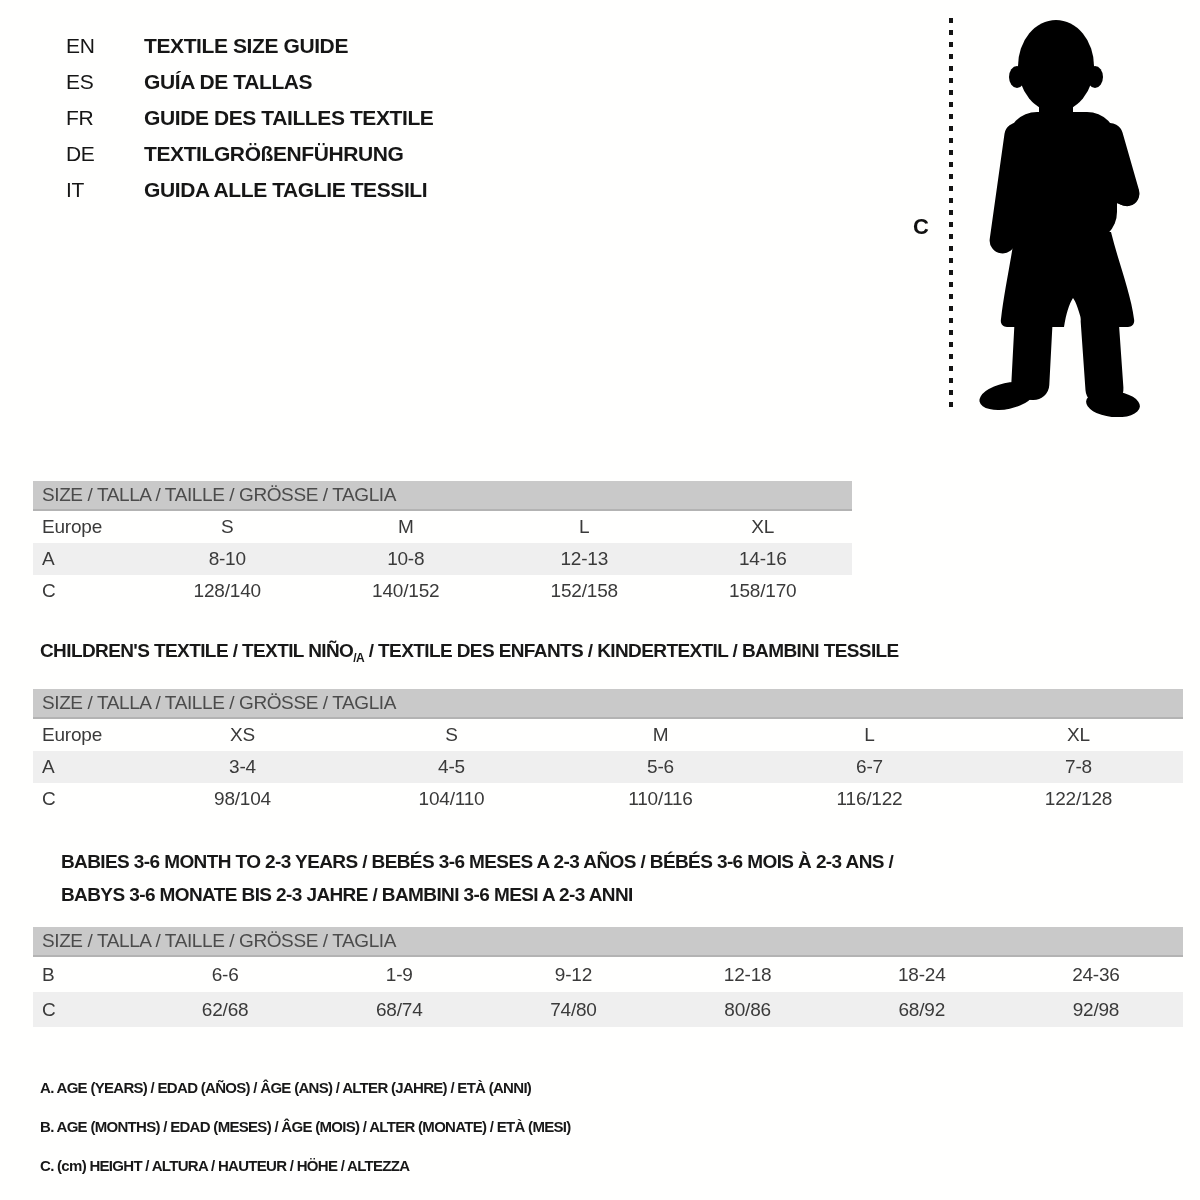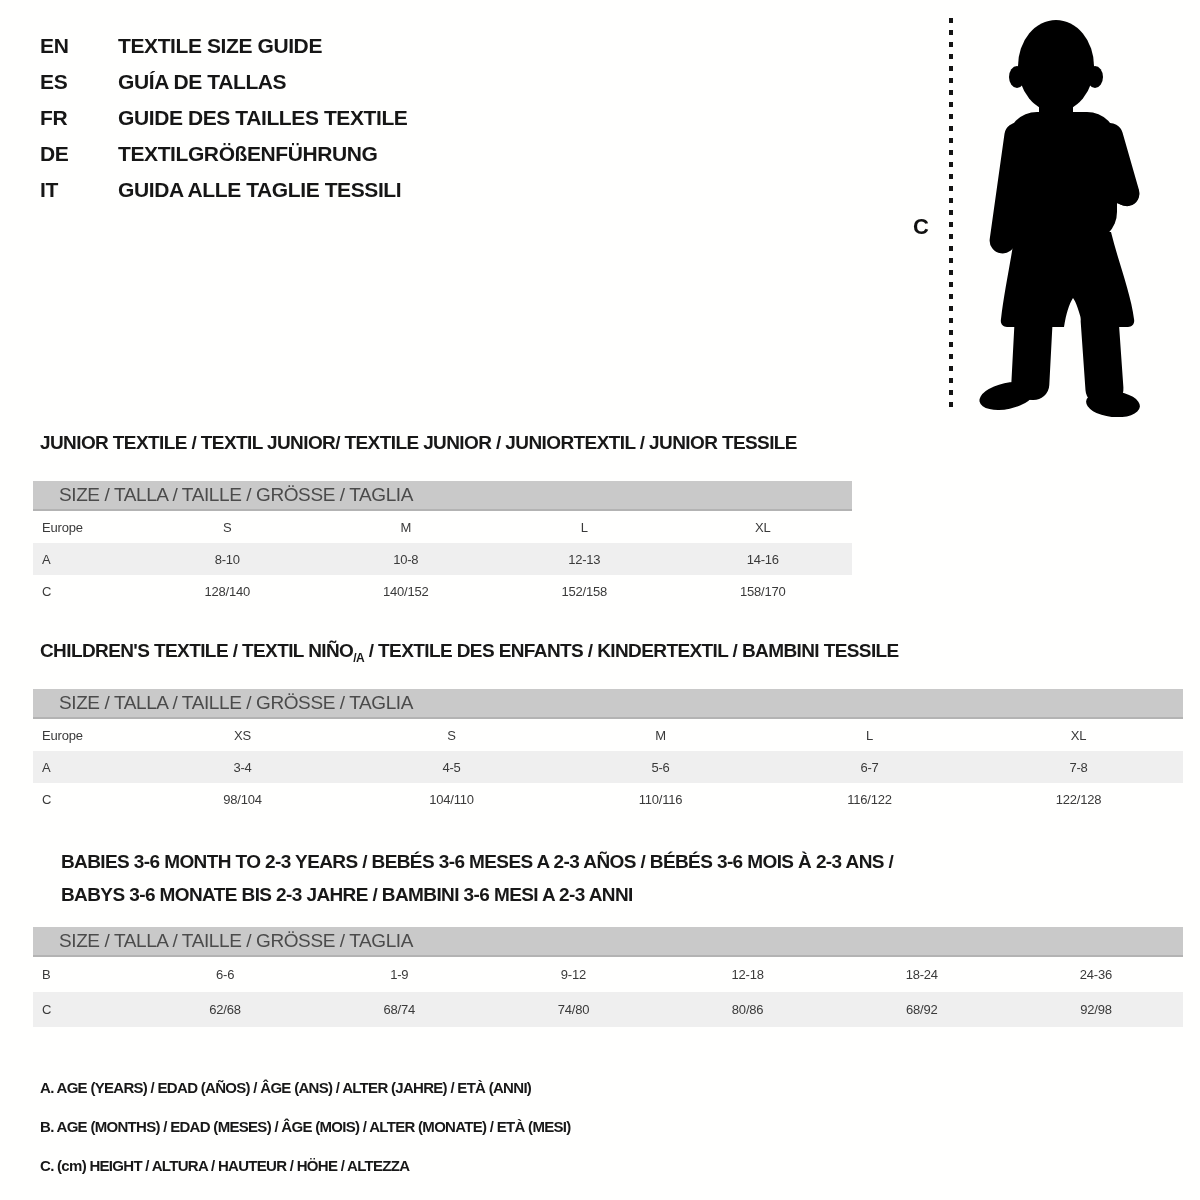--- a/index.html
+++ b/index.html
@@ -9,21 +9,21 @@
     height: 1200px;
     background: #fffffe;
     font-family: "Liberation Sans", sans-serif;
     color: #1c1c1c;
     overflow: hidden;
   }
   
   .lang-list { position: absolute; left: 40px; top: 28px; }
   .lang-row { display: flex; height: 36px; align-items: center; }
   .lang-code {
-    width: 78px; font-weight: 700; font-size: 21px; letter-spacing: -0.3px; color: #161616;
+    width: 78px; font-weight: 400; font-size: 21px; letter-spacing: -0.3px; color: #161616; margin-left: 26px;
   }
   .lang-title {
     font-weight: 700; font-size: 21px; letter-spacing: -0.4px; color: #161616; white-space: nowrap;
   }
   
   .measure-c {
     position: absolute; left: 913px; top: 214px;
     font-weight: 700; font-size: 22px; color: #111;
   }
   .figure-svg { position: absolute; left: 945px; top: 14px; }
@@ -31,24 +31,24 @@
   .sec-title {
     position: absolute; font-weight: 700; font-size: 19px; letter-spacing: -0.6px;
     color: #181818; white-space: nowrap;
   }
   .sec-title .subscr { font-size: 12px; vertical-align: sub; }
   .sec-title.two-line { line-height: 33px; }
   
   .size-table { position: absolute; }
   .size-bar {
     height: 30px; background: #c9c9c9; border-bottom: 2px solid #b3b3b3;
-    display: flex; align-items: center; padding-left: 26px; box-sizing: border-box;
+    display: flex; align-items: center; padding-left: 9px; box-sizing: border-box;
     font-size: 19px; color: #4b4b4b; letter-spacing: -0.4px;
   }
-  .t-row { display: flex; align-items: center; height: 32px; font-size: 13px; color: #3a3a3a; letter-spacing: -0.2px; }
+  .t-row { display: flex; align-items: center; height: 32px; font-size: 19px; color: #3a3a3a; letter-spacing: -0.2px; }
   .t-row.shaded { background: #efefef; }
   .t-row .lbl { width: 105px; padding-left: 9px; box-sizing: border-box; text-align: left; }
   .t-row .val { flex: 1; text-align: center; }
   
   .footnotes { position: absolute; left: 40px; top: 1068px; }
   .footnote {
     height: 39px; display: flex; align-items: center;
     font-weight: 700; font-size: 15px; letter-spacing: -0.7px; color: #181818; white-space: nowrap;
   }
 </style>
@@ -107,21 +107,20 @@
                C58,313 55,310 56,305 C59,278 66,247 70,218 Z"></path>
 
       <rect x="68" y="290" width="38" height="96" rx="16" transform="rotate(3 87 338)"></rect>
       <rect x="138" y="290" width="38" height="101" rx="16" transform="rotate(-4 157 340)"></rect>
 
       <ellipse cx="62" cy="382" rx="28" ry="13" transform="rotate(-12 62 382)"></ellipse>
       <ellipse cx="168" cy="390" rx="27" ry="13" transform="rotate(6 168 390)"></ellipse>
     </g>
   </svg>
 
-  <div class="sec-title" style="left:40px; top:432px;">JUNIOR TEXTILE / TEXTIL JUNIOR/ TEXTILE JUNIOR / JUNIORTEXTIL / JUNIOR TESSILE</div>
 
   <div class="size-table" style="left:33px; top:481px; width:819px;">
     <div class="size-bar">
       <span>SIZE / TALLA / TAILLE / GRÖSSE / TAGLIA</span>
     </div>
     <div class="t-row">
       <span class="lbl">Europe</span>
       <span class="val">S</span>
       <span class="val">M</span>
       <span class="val">L</span>

